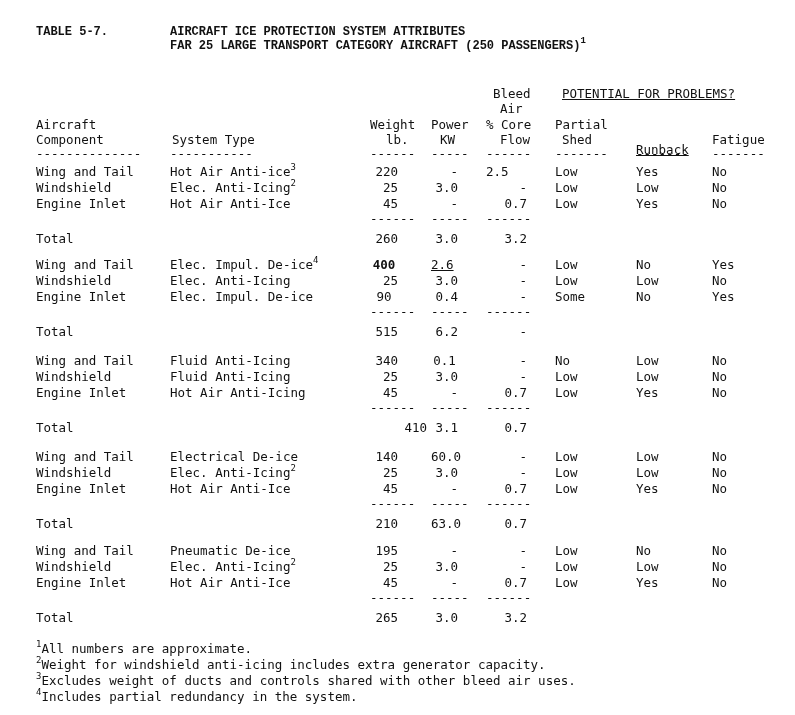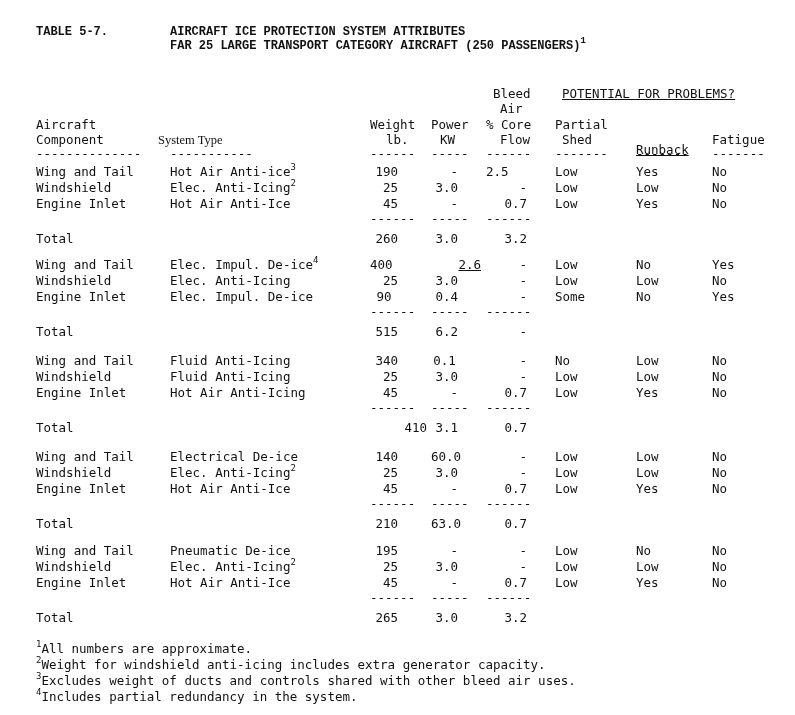--- a/index.html
+++ b/index.html
@@ -21,42 +21,42 @@
 
 <div class="abs mono" style="left:493px;top:88px;">Bleed</div>
 <div class="abs mono ul" style="left:562px;top:88px;">POTENTIAL FOR PROBLEMS?</div>
 <div class="abs mono" style="left:500px;top:103px;">Air</div>
 <div class="abs mono" style="left:36px;top:119px;">Aircraft</div>
 <div class="abs mono" style="left:370px;top:119px;">Weight</div>
 <div class="abs mono" style="left:431px;top:119px;">Power</div>
 <div class="abs mono" style="left:486px;top:119px;">% Core</div>
 <div class="abs mono" style="left:555px;top:119px;">Partial</div>
 <div class="abs mono" style="left:36px;top:134px;">Component</div>
-<div class="abs mono" style="left:158px;top:134px;font-family:Liberation Serif, serif;">System Type</div>
+<div class="abs mono" style="left:172px;top:134px;">System Type</div>
 <div class="abs mono" style="left:386px;top:134px;">lb.</div>
 <div class="abs mono" style="left:440px;top:134px;">KW</div>
 <div class="abs mono" style="left:500px;top:134px;">Flow</div>
 <div class="abs mono" style="left:562px;top:134px;">Shed</div>
 <div class="abs mono" style="left:636px;top:144px;text-decoration:underline;">Runback</div>
 <div class="abs mono" style="left:712px;top:134px;">Fatigue</div>
 
 <div class="abs mono dash" style="left:36px;top:148px;">--------------</div>
 <div class="abs mono dash" style="left:170px;top:148px;">-----------</div>
 <div class="abs mono dash" style="left:370px;top:148px;">------</div>
 <div class="abs mono dash" style="left:431px;top:148px;">-----</div>
 <div class="abs mono dash" style="left:486px;top:148px;">------</div>
 <div class="abs mono dash" style="left:555px;top:148px;">-------</div>
 <div class="abs mono dash" style="left:636px;top:148px;">-------</div>
 <div class="abs mono dash" style="left:712px;top:148px;">-------</div>
 
 <div id="table-body">
     <div>
       <div class="abs mono" style="top: 166px; left: 36px;"><span>Wing and Tail</span></div>
       <div class="abs mono" style="top: 166px; left: 170px;"><span>Hot Air Anti-ice</span><sup>3</sup></div>
-      <div class="abs mono" style="top: 166px; left: 370px; width: 28px; text-align: right;"><span>190</span></div>
+      <div class="abs mono" style="top: 166px; left: 370px; width: 28px; text-align: right;"><span>220</span></div>
       <div class="abs mono" style="top: 166px; left: 431px; width: 27px; text-align: right;"><span>-</span></div>
       <div class="abs mono" style="top: 166px; left: 486px; width: 41px; text-align: left;"><span>2.5</span></div>
       <div class="abs mono" style="top: 166px; left: 555px;"><span>Low</span></div>
       <div class="abs mono" style="top: 166px; left: 636px;"><span>Yes</span></div>
       <div class="abs mono" style="top: 166px; left: 712px;"><span>No</span></div>
     </div>
     <div>
       <div class="abs mono" style="top: 182px; left: 36px;"><span>Windshield</span></div>
       <div class="abs mono" style="top: 182px; left: 170px;"><span>Elec. Anti-Icing</span><sup>2</sup></div>
       <div class="abs mono" style="top: 182px; left: 370px; width: 28px; text-align: right;"><span>25</span></div>
@@ -81,22 +81,22 @@
     <div class="abs mono dash" style="left: 486px; top: 213px;">------</div>
     <div>
       <div class="abs mono" style="left: 36px; top: 233px;">Total</div>
       <div class="abs mono" style="left: 370px; top: 233px; width: 28px; text-align: right;">260</div>
       <div class="abs mono" style="left: 431px; top: 233px; width: 27px; text-align: right;">3.0</div>
       <div class="abs mono" style="left: 486px; top: 233px; width: 41px; text-align: right;">3.2</div>
     </div>
     <div>
       <div class="abs mono" style="top: 259px; left: 36px;"><span>Wing and Tail</span></div>
       <div class="abs mono" style="top: 259px; left: 170px;"><span>Elec. Impul. De-ice</span><sup>4</sup></div>
-      <div class="abs mono" style="top: 259px; left: 370px; width: 28px; text-align: left;"><span>400</span></div>
-      <div class="abs mono" style="top: 259px; left: 454px; width: 27px; text-align: right; text-decoration: underline;"><span>2.6</span></div>
+      <div class="abs mono" style="top: 259px; left: 370px; width: 28px; text-align: center; font-weight: bold;"><span>400</span></div>
+      <div class="abs mono" style="top: 259px; left: 431px; width: 27px;  text-decoration: underline;"><span>2.6</span></div>
       <div class="abs mono" style="top: 259px; left: 486px; width: 41px; text-align: right;"><span>-</span></div>
       <div class="abs mono" style="top: 259px; left: 555px;"><span>Low</span></div>
       <div class="abs mono" style="top: 259px; left: 636px;"><span>No</span></div>
       <div class="abs mono" style="top: 259px; left: 712px;"><span>Yes</span></div>
     </div>
     <div>
       <div class="abs mono" style="top: 275px; left: 36px;"><span>Windshield</span></div>
       <div class="abs mono" style="top: 275px; left: 170px;"><span>Elec. Anti-Icing</span></div>
       <div class="abs mono" style="top: 275px; left: 370px; width: 28px; text-align: right;"><span>25</span></div>
       <div class="abs mono" style="top: 275px; left: 431px; width: 27px; text-align: right;"><span>3.0</span></div>

